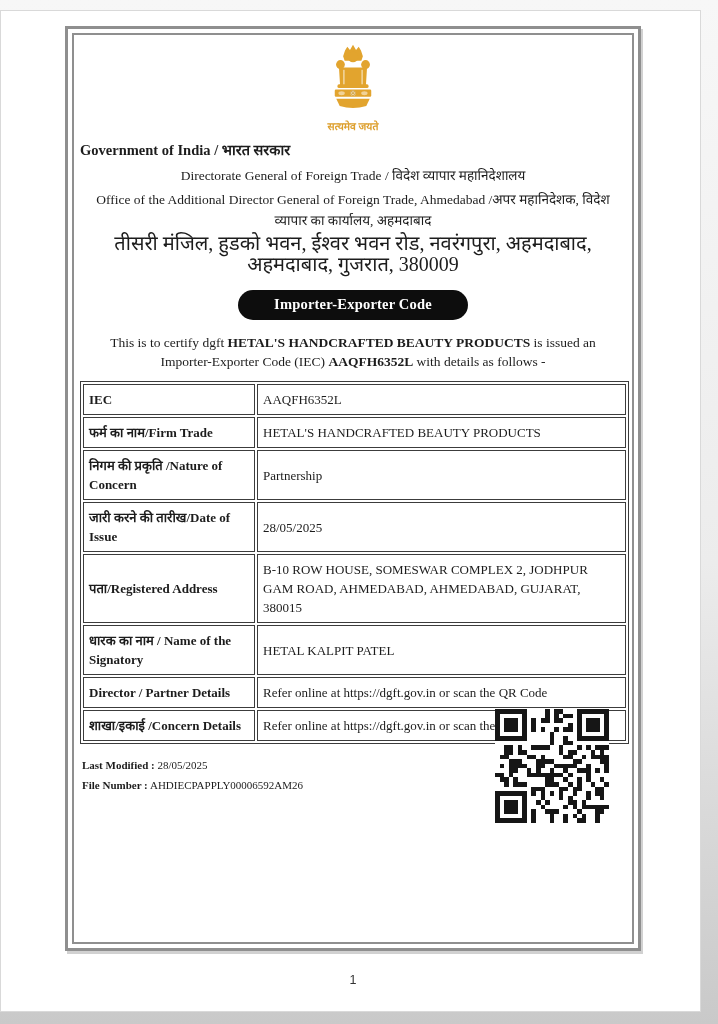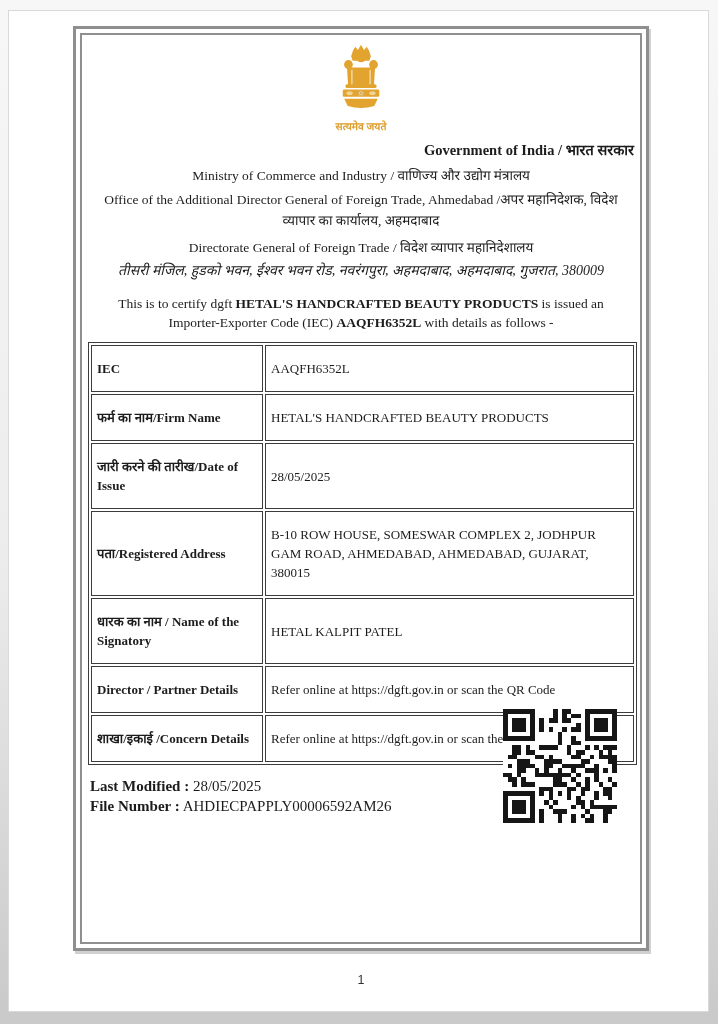--- a/index.html
+++ b/index.html
@@ -1,39 +1,39 @@
 <!DOCTYPE html>
 <html><head>
 <meta charset="utf-8">
 <style>
   html,body{margin:0;padding:0;width:718px;height:1024px;overflow:hidden;
     font-family:"Liberation Serif","DejaVu Serif",serif;
     background:linear-gradient(180deg,#f7f7f7 0%,#ececec 55%,#c9c9c9 100%);}
-  .paper{position:absolute;left:8px;top:10px;width:699px;height:1000px;background:#fff;
+  .paper{position:absolute;left:0;top:10px;width:699px;height:1000px;background:#fff;
     border:1px solid #d9d9d9;}
   .frame{margin:15px 0 0 64px;width:576px;height:925px;box-sizing:border-box;
     border:3px solid #8f8f8f;padding:4px;box-shadow:2px 3px 0 rgba(0,0,0,.18);}
   .frame-inner{box-sizing:border-box;width:100%;height:100%;border:2px solid #8f8f8f;
     padding:0 6px;overflow:hidden;color:#1c1c1c;}
   .emblem-wrap{text-align:center;margin-top:8px;}
   .emblem-wrap svg{display:block;margin:0 auto;}
   .emblem-caption{font-size:10.5px;color:#dd9f2c;font-weight:bold;margin-top:-2px;text-align:center;}
-  .gov-line{text-align:right;font-weight:bold;font-size:14.5px;margin-top:6px;}
+  .gov-line{text-align:left;font-weight:bold;font-size:14.5px;margin-top:6px;}
   .hdr-line{text-align:center;font-size:13.5px;margin-top:6px;line-height:21px;}
   .office{margin-top:3px;}
-  .addr-hi{font-size:14px;margin-top:2px;font-style:italic;}
+  .addr-hi{font-size:20px;margin-top:2px;}
   .badge{width:fit-content;margin:15px auto 0;background:#0d0d0d;color:#fff;font-weight:bold;
     font-size:14.5px;padding:6px 36px 7px;border-radius:16px;letter-spacing:.2px;}
   .intro{width:492px;margin:13px auto 0;text-align:center;font-size:13.5px;line-height:19px;}
   table.cert{border-collapse:separate;border-spacing:2px;margin:10px auto 0;width:549px;
     border:1px solid #3c3c3c;}
   table.cert th,table.cert td{border:1px solid #3c3c3c;font-size:13px;line-height:19px;
-    padding:13px 5px;vertical-align:middle;}
+    padding:5px 5px;vertical-align:middle;}
   table.cert th{width:160px;text-align:left;font-weight:bold;}
-  .meta{margin:11px 0 0 2px;font-size:15px;line-height:20px;}
+  .meta{margin:11px 0 0 2px;font-size:11px;line-height:20px;}
   .meta b{font-weight:bold;}
   .note{margin:60px 0 0 2px;font-size:13.5px;line-height:21px;}
   .pagenum{width:576px;margin-left:64px;text-align:center;font-size:12.5px;color:#333;
     margin-top:22px;font-family:"Liberation Sans",sans-serif;}
   .qr{position:absolute;left:494px;top:698px;width:114px;height:114px;background:#fff;}
 </style>
 </head>
 <body>
 
 <div class="paper">
@@ -59,39 +59,45 @@
             <circle cx="50" cy="64.7" r="3.1" fill="none" stroke="#c98f1f" stroke-width="1"></circle>
             <path d="M50 61.6 v6.2 M46.9 64.7 h6.2 M47.8 62.5 l4.4 4.4 M52.2 62.5 l-4.4 4.4" stroke="#c98f1f" stroke-width=".7"></path>
             <ellipse cx="35" cy="64.7" rx="4.2" ry="2.6" fill="#fff" opacity=".5"></ellipse>
             <ellipse cx="65" cy="64.7" rx="4.2" ry="2.6" fill="#fff" opacity=".5"></ellipse>
           </g>
         </svg>
         <div class="emblem-caption">सत्यमेव जयते</div>
       </div>
 
       <div class="gov-line">Government of India / भारत सरकार</div>
-      <div class="hdr-line">Ministry of Commerce and Industry / वाणिज्य और उद्योग मंत्रालय</div>
+      <div class="hdr-line">Directorate General of Foreign Trade / विदेश व्यापार महानिदेशालय</div>
       <div class="hdr-line office">Office of the Additional Director General of Foreign Trade, Ahmedabad /अपर महानिदेशक, विदेश व्यापार का कार्यालय, अहमदाबाद</div>
-      <div class="hdr-line">Directorate General of Foreign Trade / विदेश व्यापार महानिदेशालय</div>
       <div class="hdr-line addr-hi">तीसरी मंजिल, हुडको भवन, ईश्वर भवन रोड, नवरंगपुरा, अहमदाबाद, अहमदाबाद, गुजरात, 380009</div>
 
+      <div class="badge">
+        <span>Importer-Exporter Code</span>
+      </div>
 
       <div class="intro">
         <span>This is to certify dgft </span><b>HETAL'S HANDCRAFTED BEAUTY PRODUCTS</b><span> is issued an Importer-Exporter Code (IEC) </span><b>AAQFH6352L</b><span> with details as follows -</span>
       </div>
 
       <table class="cert">
         <tbody>
             <tr>
               <th>IEC</th>
               <td>AAQFH6352L</td>
             </tr>
         <tr>
-              <th>फर्म का नाम/Firm Name</th>
+              <th>फर्म का नाम/Firm Trade</th>
               <td>HETAL'S HANDCRAFTED BEAUTY PRODUCTS</td>
+            </tr>
+        <tr>
+              <th>निगम की प्रकृति /Nature of Concern</th>
+              <td>Partnership</td>
             </tr>
         <tr>
               <th>जारी करने की तारीख/Date of Issue</th>
               <td>28/05/2025</td>
             </tr>
         <tr>
               <th>पता/Registered Address</th>
               <td>B-10 ROW HOUSE, SOMESWAR COMPLEX 2, JODHPUR GAM ROAD, AHMEDABAD, AHMEDABAD, GUJARAT, 380015</td>
             </tr>
         <tr>

